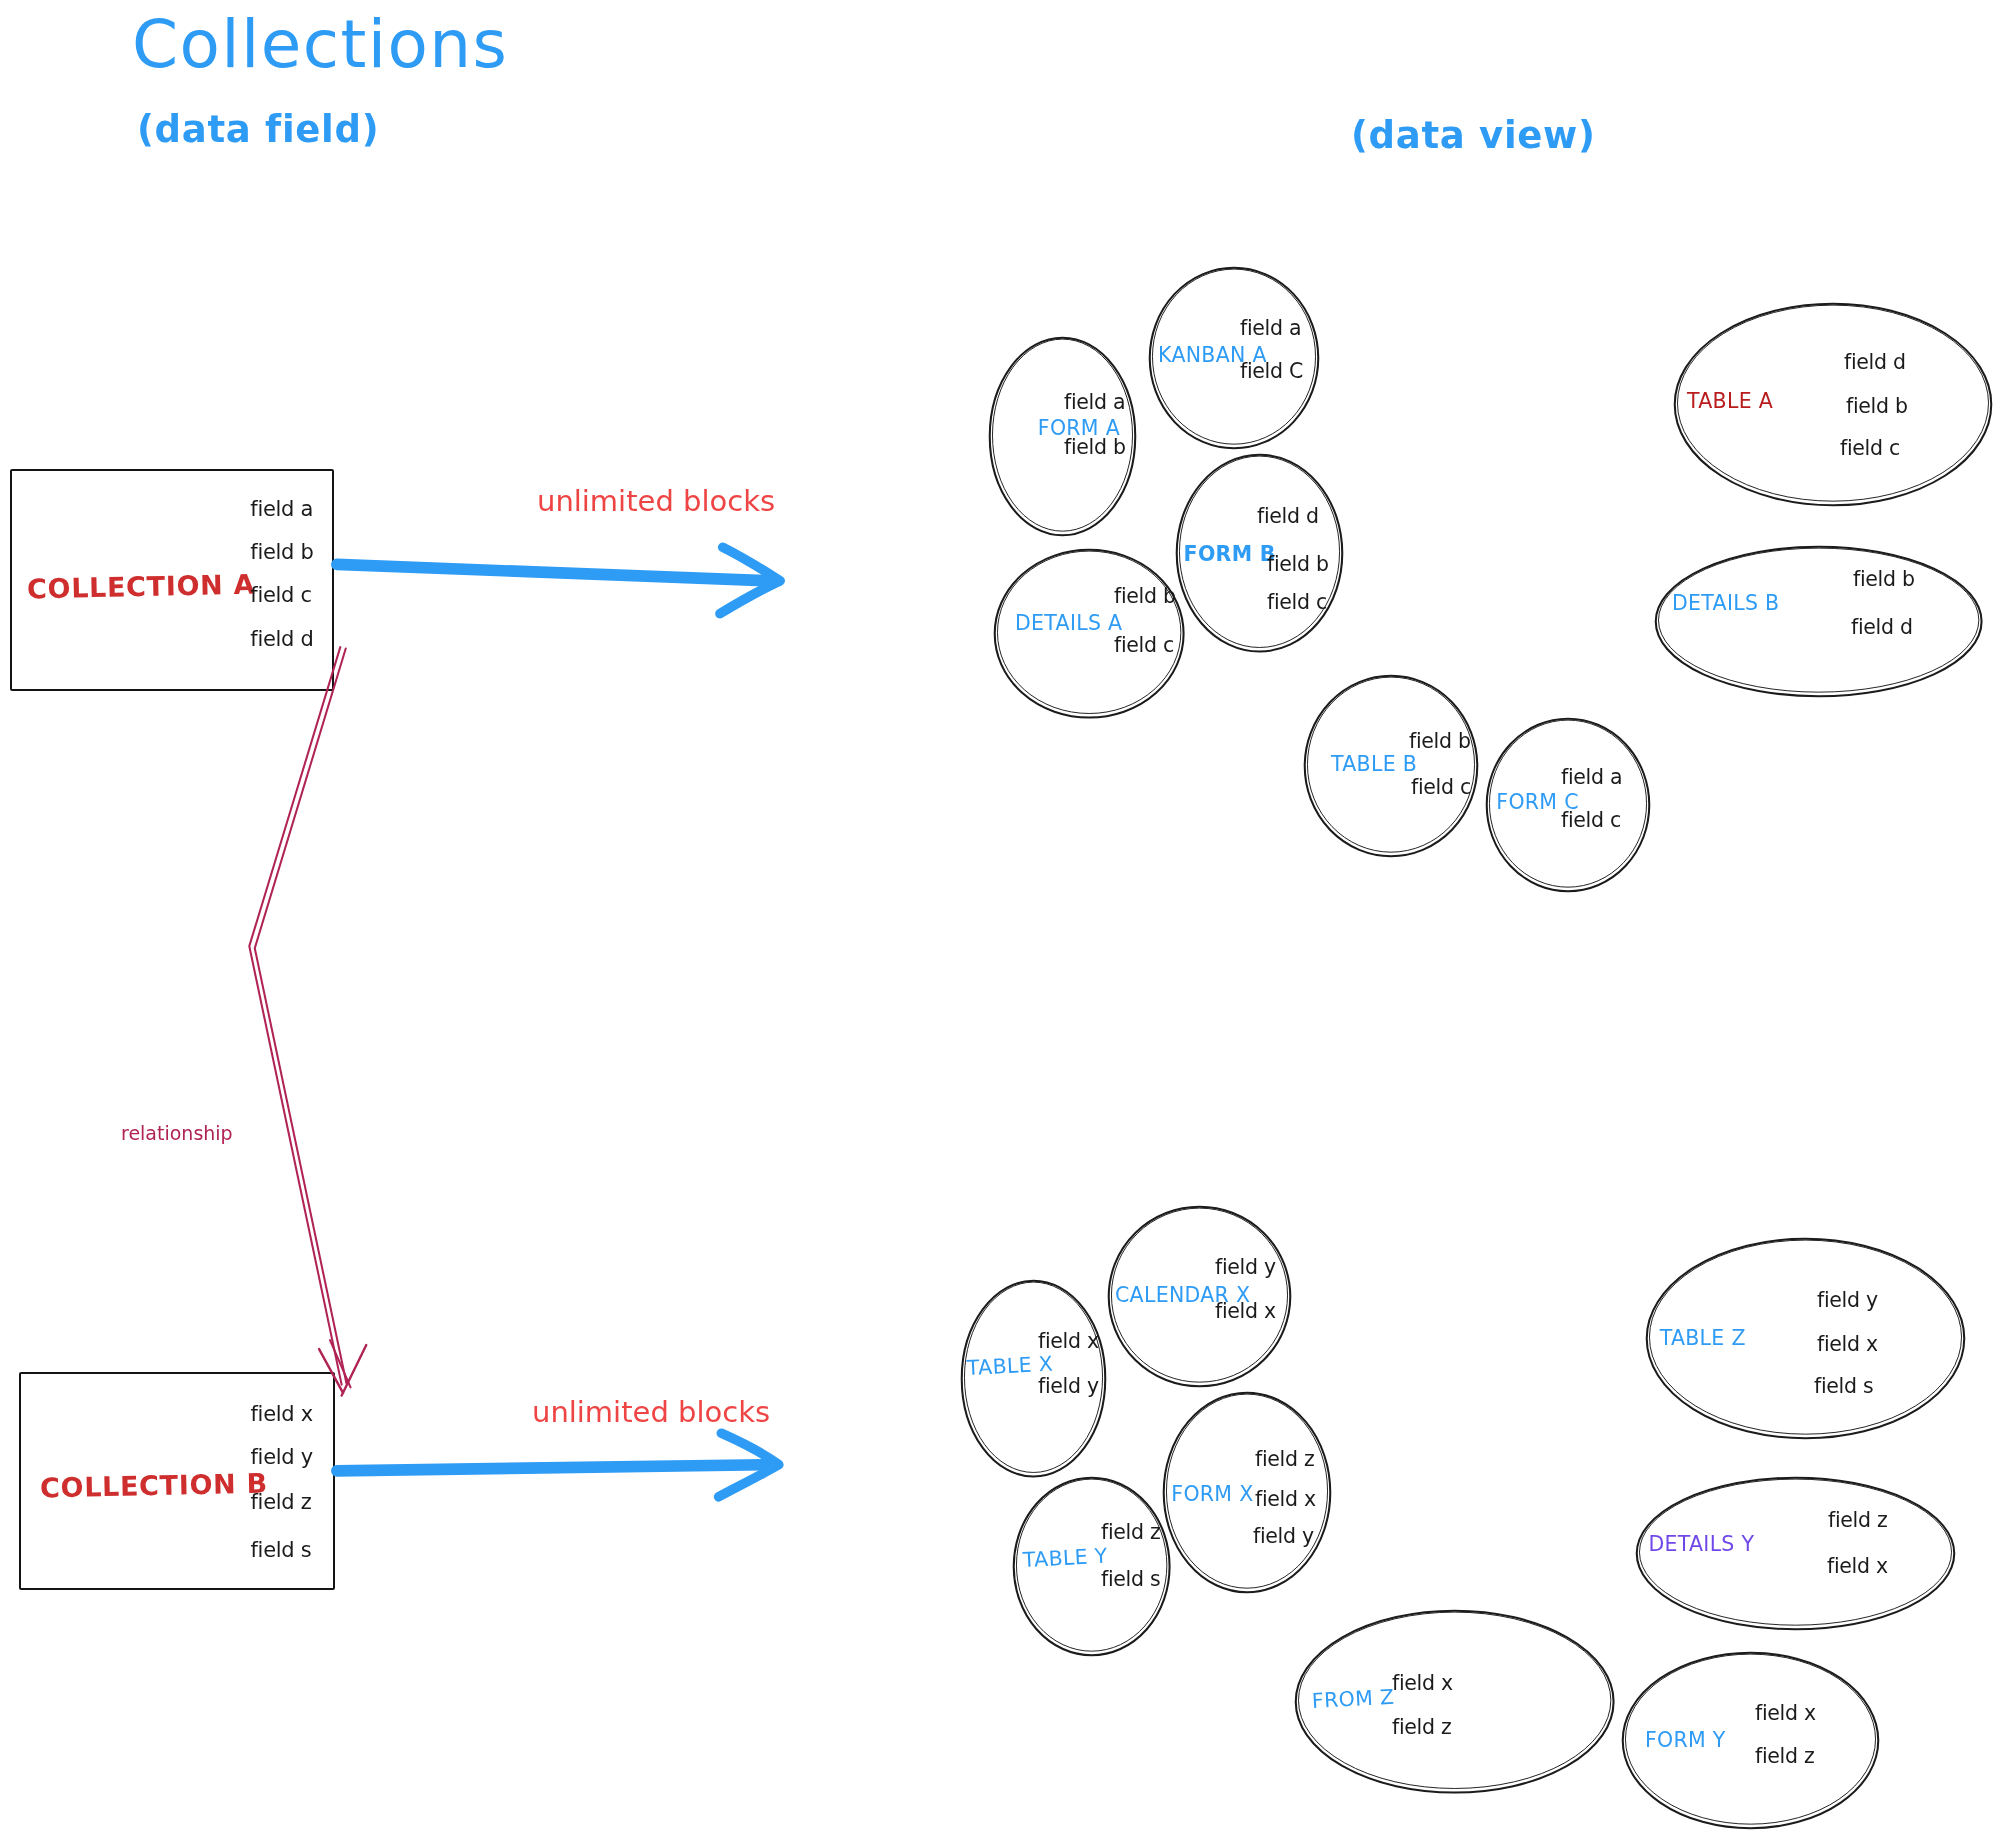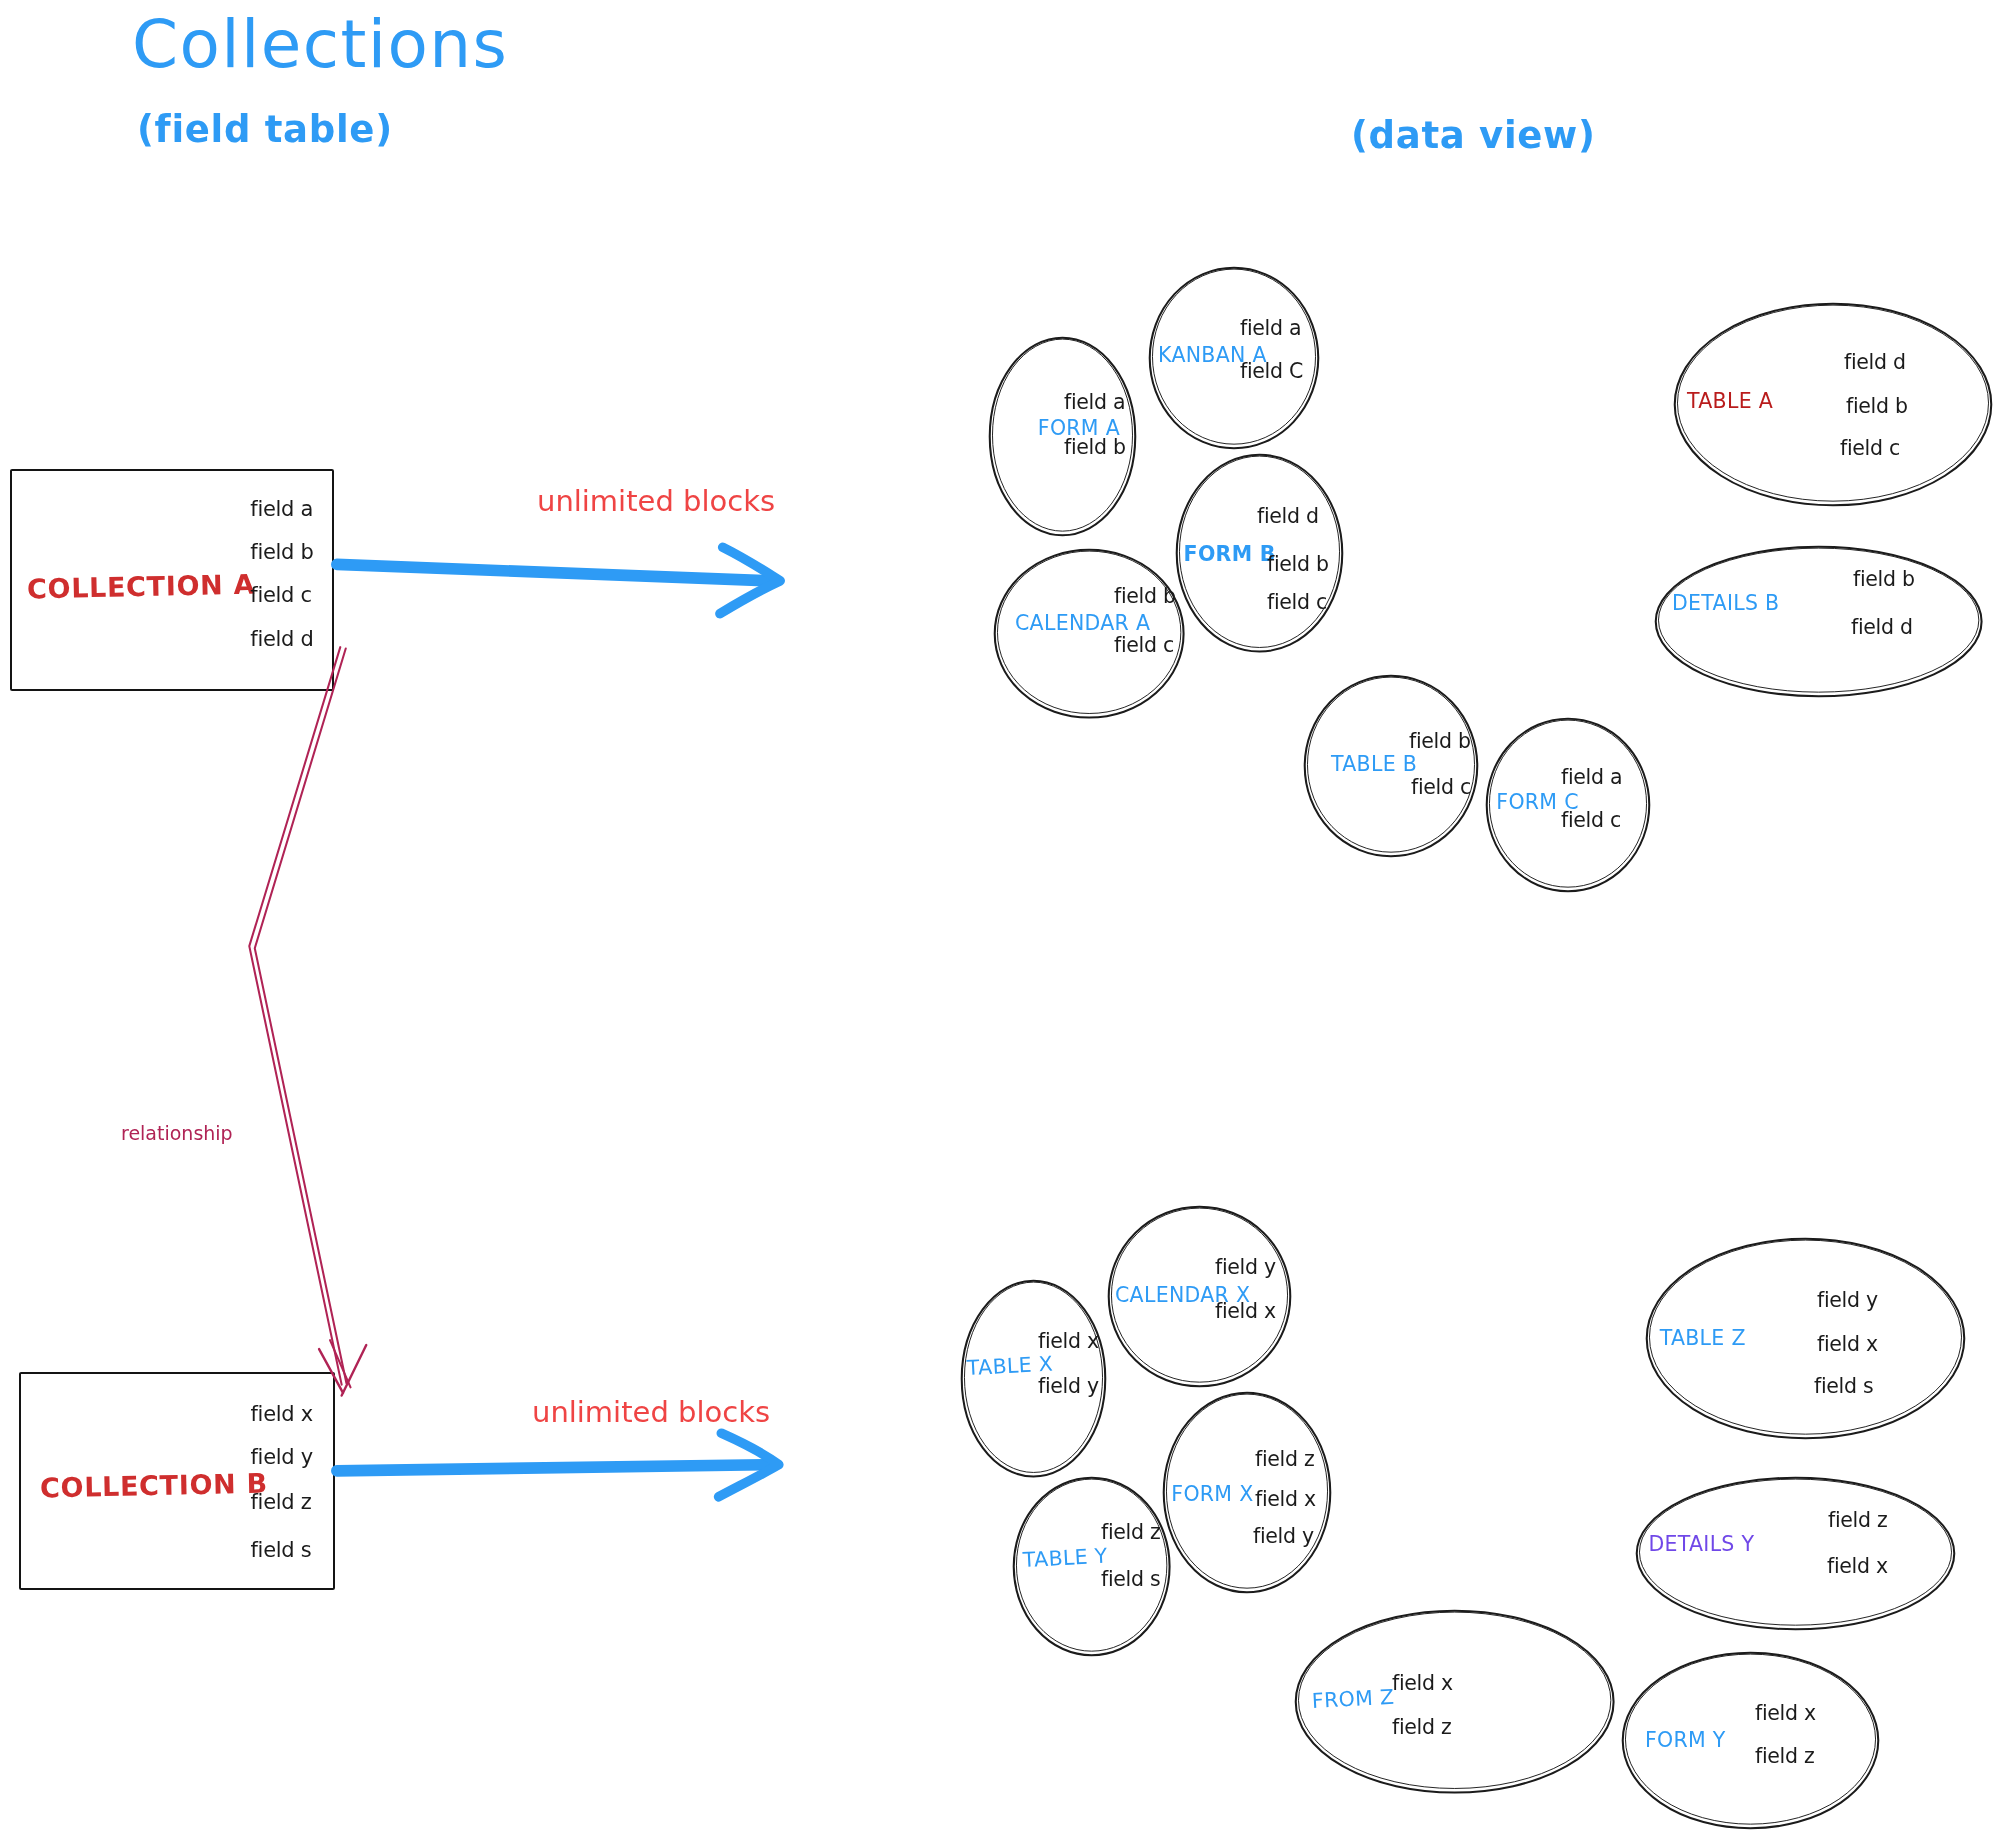--- a/index.html
+++ b/index.html
@@ -24,21 +24,21 @@
   #overlay{position:absolute;left:0;top:0;z-index:5;pointer-events:none;}
   .arrowlabel{position:absolute;font-size:29px;color:#ef4444;white-space:nowrap;z-index:6;}
   .rellabel{position:absolute;font-size:19px;color:#b02355;white-space:nowrap;z-index:6;}
 </style>
 </head>
 <body>
 
 <div id="canvas">
 
   <div class="title" style="left:132px;top:5.5px;">Collections</div>
-  <div class="subtitle" style="left:137px;top:108px;">(field table)</div>
+  <div class="subtitle" style="left:137px;top:108px;">(data field)</div>
   <div class="subtitle" style="left:1351px;top:114px;">(data view)</div>
 
   <div class="collection" style="left:10.3px;top:469px;width:320px;height:218px;">
     <span class="cname" style="left:15px;top:100px;">COLLECTION A</span>
     <span class="cfield" style="left:238px;top:26px;">field a</span>
     <span class="cfield" style="left:238px;top:69px;">field b</span>
     <span class="cfield" style="left:238px;top:112px;">field c</span>
     <span class="cfield" style="left:238px;top:156px;">field d</span>
   </div>
 
@@ -83,21 +83,21 @@
     <span class="bf" style="left:172px;top:49px;">field d</span>
     <span class="bf" style="left:174px;top:93px;">field b</span>
     <span class="bf" style="left:168px;top:135px;">field c</span>
   </div>
 
   <div class="block" style="left:992px;top:547px;width:195px;height:174px;">
     <svg class="outline" viewBox="0 0 285 255" preserveAspectRatio="none">
         <ellipse class="e1" cx="142" cy="127" rx="138" ry="123"></ellipse>
         <ellipse class="e2" cx="142" cy="125" rx="134" ry="119"></ellipse>
       </svg>
-    <span class="bl" style="left: 23px; top: 64px; color: rgb(46, 155, 245);">CALENDAR A</span>
+    <span class="bl" style="left: 23px; top: 64px; color: rgb(46, 155, 245);">DETAILS A</span>
     <span class="bf" style="left:122px;top:37px;">field b</span>
     <span class="bf" style="left:122px;top:86px;">field c</span>
   </div>
 
   <div class="block" style="left:1174px;top:452px;width:171px;height:203px;">
     <svg class="outline" viewBox="0 0 250 297" preserveAspectRatio="none">
         <ellipse class="e1" cx="125" cy="148" rx="121" ry="144"></ellipse>
         <ellipse class="e2" cx="125" cy="146" rx="117" ry="140"></ellipse>
       </svg>
     <span class="bl" style="left: 9.6px; top: 90px; color: rgb(46, 155, 245); font-weight: bold;">FORM B</span>

